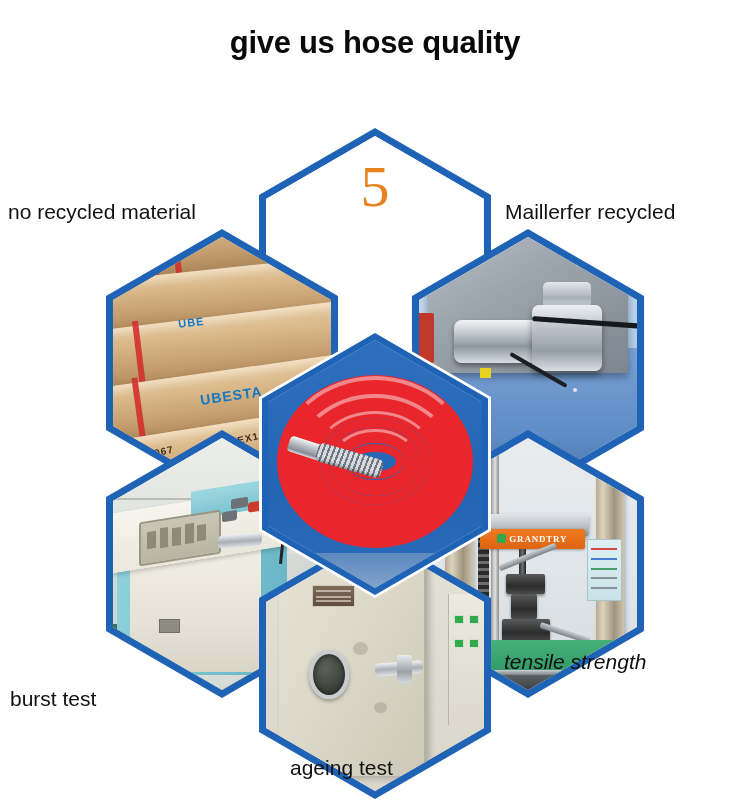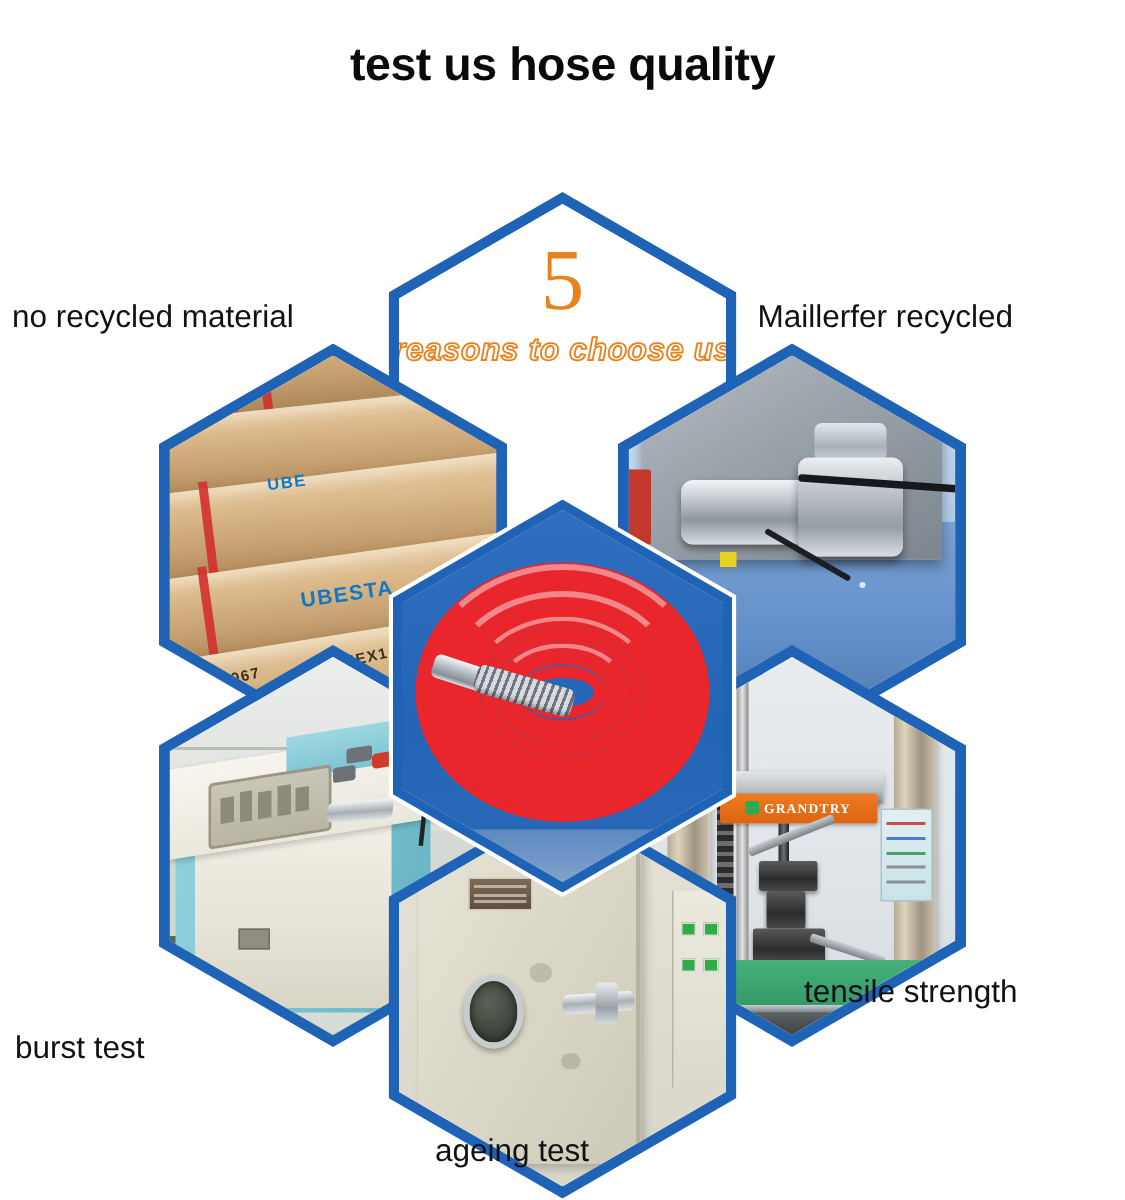--- a/index.html
+++ b/index.html
@@ -379,37 +379,36 @@
   .label {
     position: absolute;
     font-size: 21px;
     color: #111111;
     white-space: nowrap;
     z-index: 12;
   }
   #label-no-recycled   { left: 8px;   top: 200px; }
   #label-maillerfer    { left: 505px; top: 200px; }
   #label-burst         { left: 10px;  top: 644px; margin-top: 43px; }
-  #label-tensile       { left: 536px; top: 650px; }
+  #label-tensile       { left: 504px; top: 650px; font-style: italic; }
   #label-ageing        { left: 290px; top: 756px; }
 </style>
 </head>
 <body>
 
 <div id="title-block">
-  <span class="tline">test us hose quality</span>
+  <span class="tline">give us hose quality</span>
 </div>
 
 <div id="honeycomb">
 
   <div class="hex white-fill" style="left:259px; top:128px;">
     <div class="hex-inner">
       <div class="reasons">
         <div class="big-five">5</div>
-        <div class="sub">reasons to choose us</div>
       </div>
     </div>
   </div>
 
   <div class="hex" style="left:106px; top:229px;">
     <div class="hex-inner">
       <div class="ph-sacks">
         <div class="sack s1">
           <div class="stripe" style="left:26%;"></div>
           <div class="stripe" style="left:33%;"></div>

